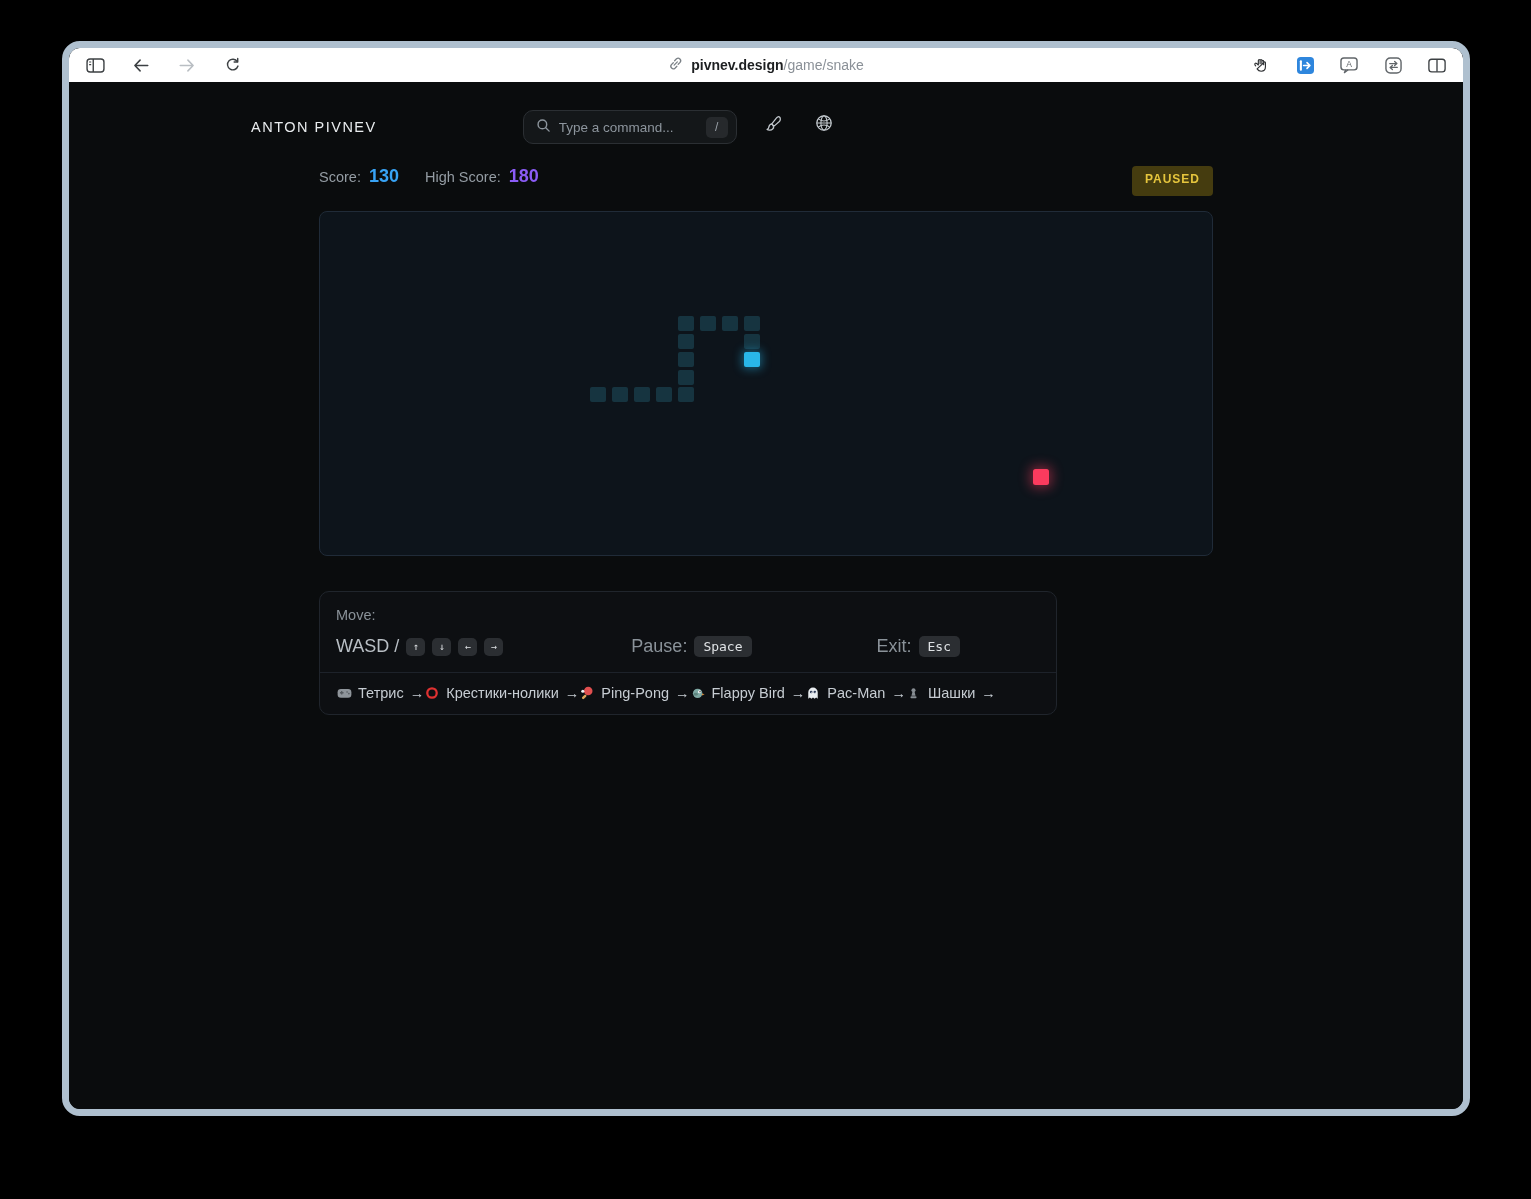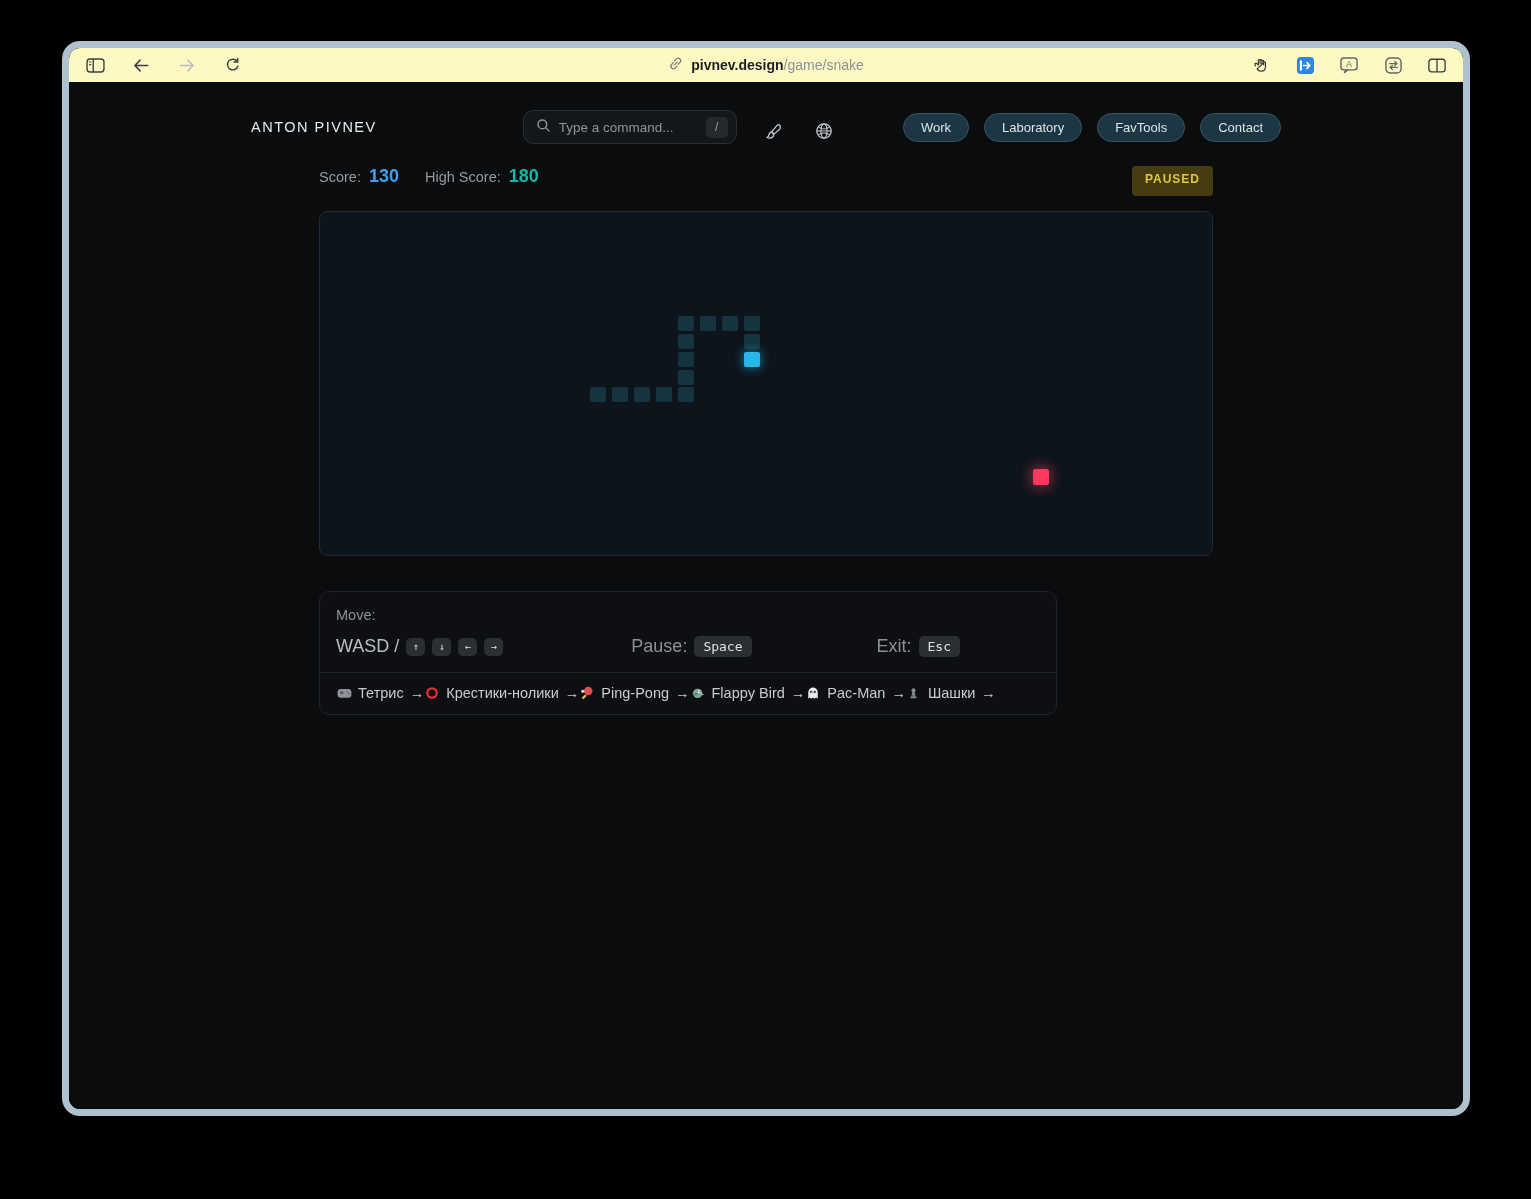--- a/index.html
+++ b/index.html
@@ -2,38 +2,38 @@
 <html><head>
 <meta charset="utf-8">
 <style>
   * { margin:0; padding:0; box-sizing:border-box; }
   html,body { width:1531px; height:1199px; background:#000; overflow:hidden;
     font-family:"Liberation Sans","DejaVu Sans",sans-serif; }
 
   
   .window { position:absolute; left:62px; top:41px; width:1408px; height:1075px;
     border:7px solid #afc0cf; border-radius:18px; background:#0a0c0d; overflow:hidden; }
-  .chrome { height:34px; background:#fef9c3; border-radius:10px 10px 0 0;
+  .chrome { height:34px; background:#ffffff; border-radius:10px 10px 0 0;
     display:flex; align-items:center; padding:0 14px; position:relative; }
   .chrome-left { display:flex; align-items:center; gap:22px; }
   .chrome-btn { width:24px; height:22px; display:flex; align-items:center; justify-content:center;
     background:none; border:none; cursor:default; }
   .urlbar { position:absolute; left:50%; top:50%; transform:translate(-50%,-50%);
     display:flex; align-items:center; gap:8px; font-size:14px; }
   .url-host { color:#1d1f21; font-weight:700; }
   .url-path { color:#8a9097; font-weight:400; }
   .chrome-right { margin-left:auto; display:flex; align-items:center; gap:20px; }
 
   
   .page { height:1034px; background:#0a0c0d; color:#dfe3e6; position:relative; }
 
   header.site { width:1030px; margin:0 auto; padding-top:32px; height:58px;
     display:flex; align-items:center; }
   .logo { font-size:14.5px; letter-spacing:1.5px; color:#e9ecee; font-weight:500; }
-  .searchwrap { margin-left:146px; display:flex; align-items:flex-end; gap:24px; }
+  .searchwrap { margin-left:146px; display:flex; align-items:flex-start; gap:24px; }
   .searchbar { width:214px; height:34px; background:#141719; border:1px solid #2b2f33;
     border-radius:10px; display:flex; align-items:center; padding:0 8px 0 12px; gap:8px; }
   .searchbar input { flex:1; min-width:0; background:transparent; border:none; outline:none;
     color:#c8cdd2; font-size:13.5px; font-family:inherit; }
   .searchbar input::placeholder { color:#8d959d; }
   .slash-badge { width:22px; height:21px; border-radius:5px; background:#26292c;
     color:#9aa1a8; font-size:12px; display:flex; align-items:center; justify-content:center; }
   .hdr-icon-btn { background:none; border:none; width:26px; height:26px;
     display:flex; align-items:center; justify-content:center; cursor:default; }
   nav.pills { margin-left:auto; display:flex; gap:15px; }
@@ -177,37 +177,31 @@
         </button>
         <button class="hdr-icon-btn">
           <svg viewBox="0 0 18 18" width="18" height="18">
               <circle cx="9" cy="9" r="7.2" fill="none" stroke="#c3c9ce" stroke-width="1.3"></circle>
               <ellipse cx="9" cy="9" rx="3.1" ry="7.2" fill="none" stroke="#c3c9ce" stroke-width="1.1"></ellipse>
               <line x1="1.8" y1="9" x2="16.2" y2="9" stroke="#c3c9ce" stroke-width="1.1"></line>
               <path d="M3.2 4.9 a9.5 9.5 0 0 0 11.6 0 M3.2 13.1 a9.5 9.5 0 0 1 11.6 0" fill="none" stroke="#c3c9ce" stroke-width="1.1"></path>
             </svg>
         </button>
       </div>
-      <nav class="pills">
-          <button class="pill">Work</button>
-          <button class="pill">Laboratory</button>
-          <button class="pill">FavTools</button>
-          <button class="pill">Contact</button>
-        </nav>
     </header>
 
     <main class="game">
       <div class="score-row">
         <div class="score-group">
           <span class="score-label">Score:</span>
           <span class="score-value" id="score-val" style="color: rgb(56, 163, 245);">130</span>
         </div>
         <div class="score-group hs-group">
           <span class="score-label">High Score:</span>
-          <span class="score-value" id="hs-val" style="color: #14b8a6;">180</span>
+          <span class="score-value" id="hs-val" style="color: #8b5cf6;">180</span>
         </div>
         <span class="status-badge" id="status-badge" style="background: rgb(69, 60, 15); color: rgb(229, 197, 61);">PAUSED</span>
       </div>
 
       <div class="board" id="board">
           <div class="cell body" style="left: 270px; top: 175px; background: rgb(22, 52, 64);"></div>
           <div class="cell body" style="left: 292px; top: 175px; background: rgb(22, 52, 64);"></div>
           <div class="cell body" style="left: 314px; top: 175px; background: rgb(22, 52, 64);"></div>
           <div class="cell body" style="left: 336px; top: 175px; background: rgb(22, 52, 64);"></div>
           <div class="cell body" style="left: 358px; top: 175px; background: rgb(22, 52, 64);"></div>

